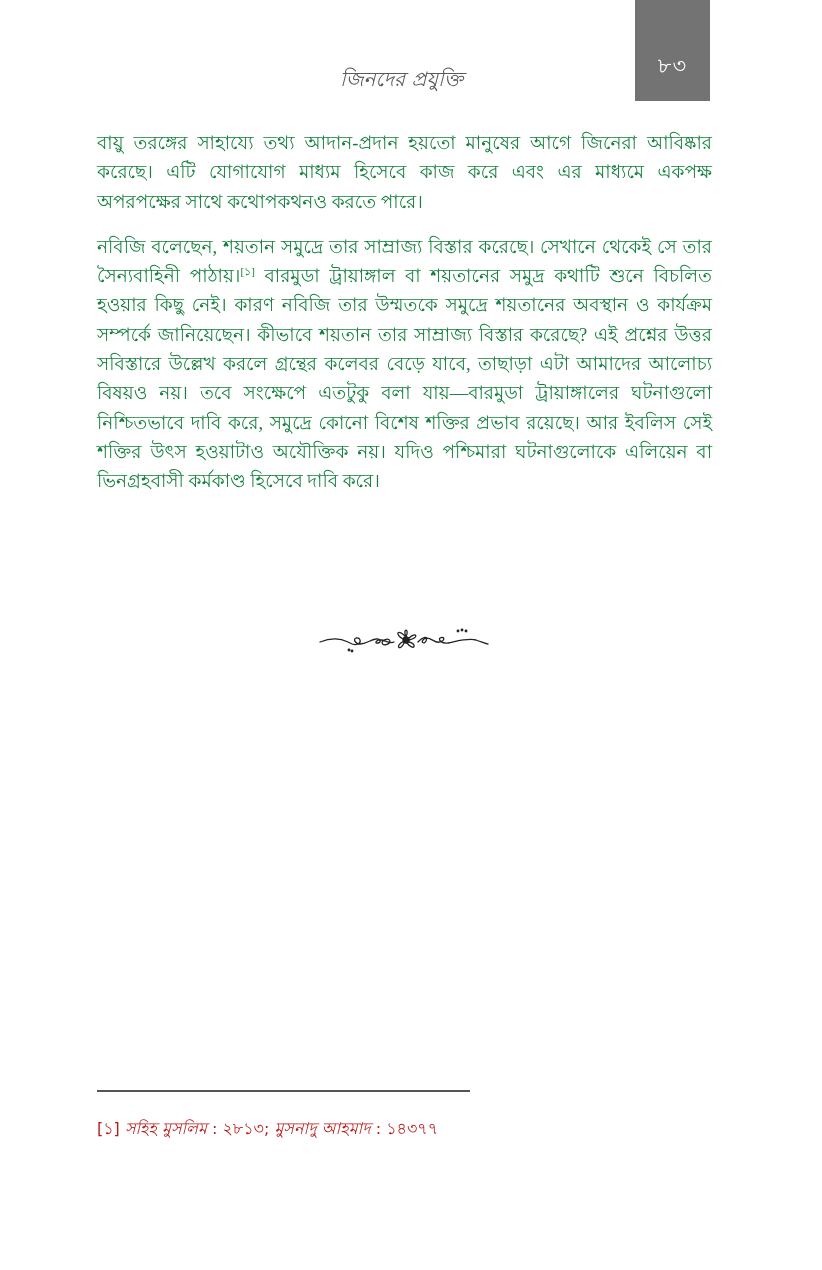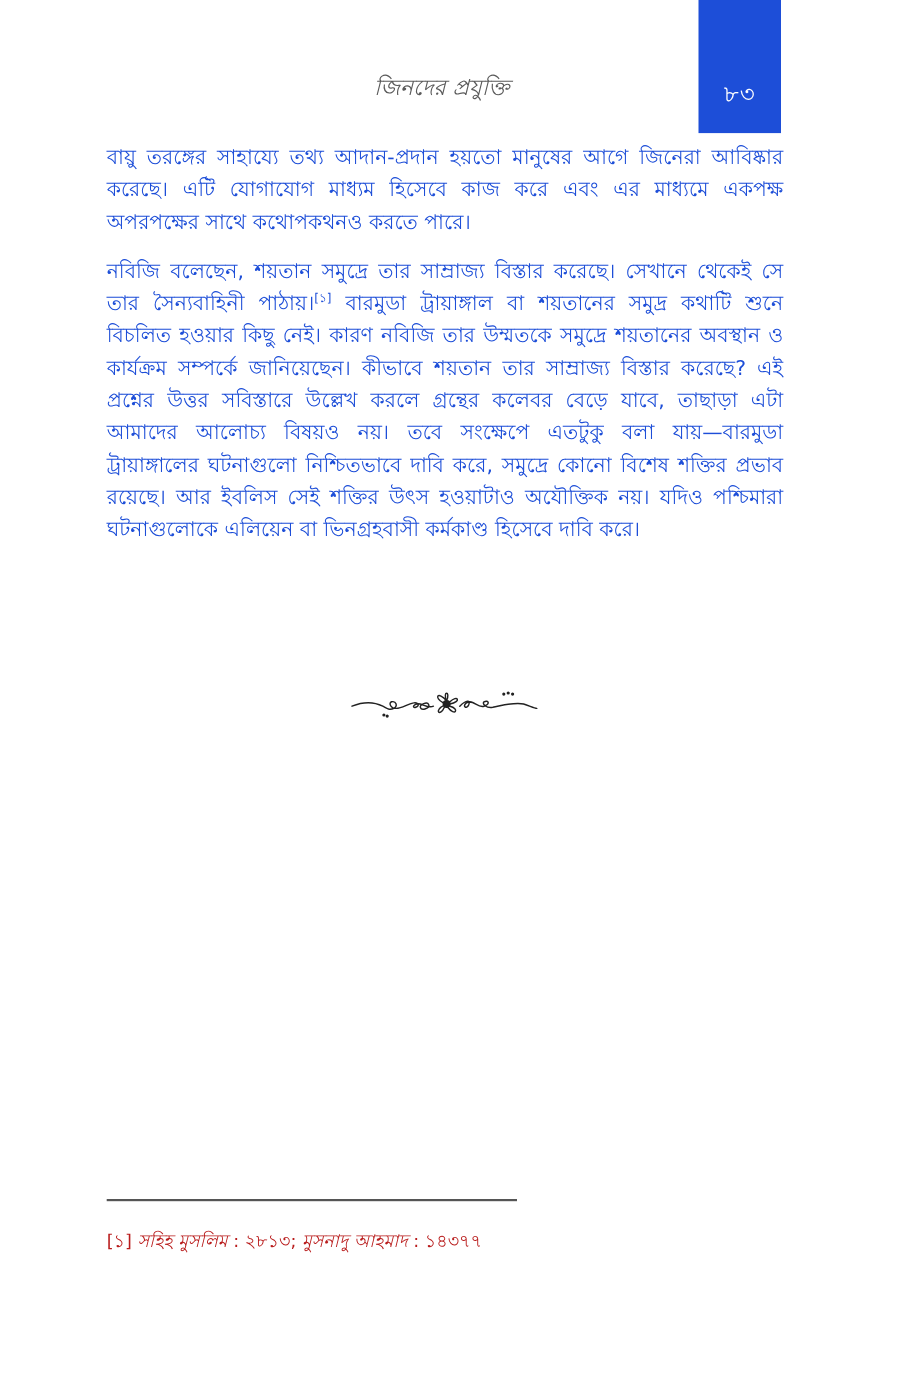--- a/index.html
+++ b/index.html
@@ -13,22 +13,22 @@
     position: relative;
     overflow: hidden;
     font-family: "DejaVu Sans", sans-serif;
     color: #1a1a1a;
   }
   .page-number-box {
     position: absolute;
     left: 635px;
     top: 0;
     width: 75px;
-    height: 121px;
-    background: #1d4ed8;
+    height: 101px;
+    background: #737373;
     color: #ffffff;
     display: flex;
     align-items: flex-end;
     justify-content: center;
     box-sizing: border-box;
     padding-bottom: 16px;
     font-size: 21px;
     letter-spacing: 1px;
   }
   .running-header {
@@ -44,21 +44,22 @@
     left: 97px;
     top: 129px;
     width: 615px;
   }
   .paragraph {
     margin: 0 0 16px 0;
     font-size: 18.5px;
     line-height: 29.3px;
     text-align: justify;
     text-align-last: left;
-    color: #1d4ed8;
+    color: #15803d;
+    font-family: Liberation Serif, serif;
   }
   .footnote-ref {
     font-size: 11px;
     vertical-align: super;
     line-height: 0;
   }
   .ornament {
     position: absolute;
     left: 318px;
     top: 622px;

